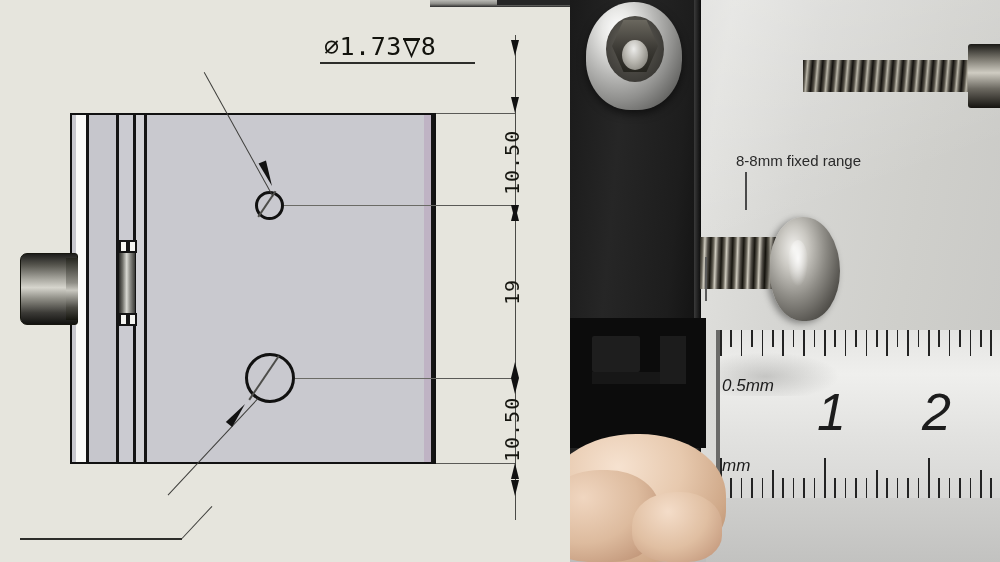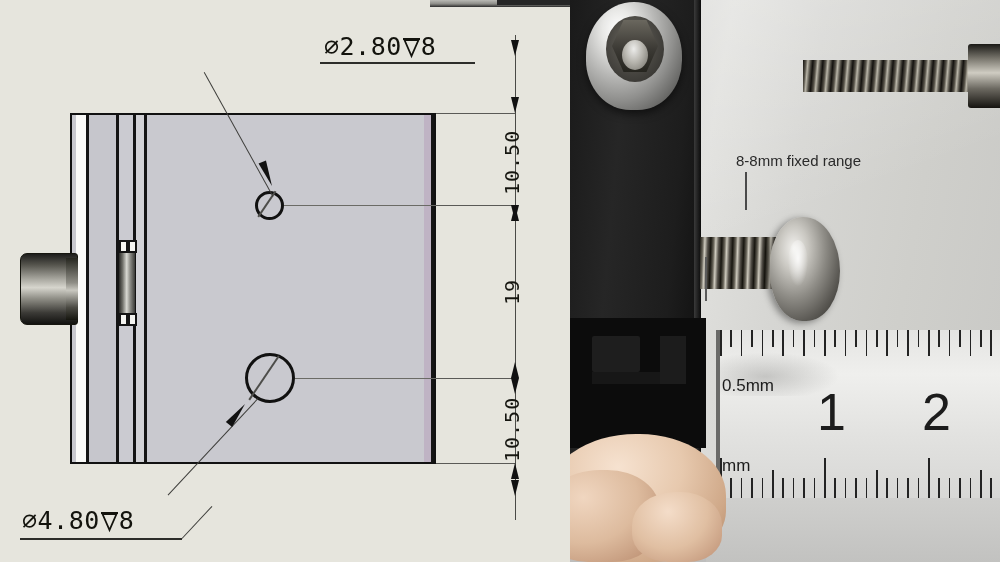--- a/index.html
+++ b/index.html
@@ -124,21 +124,21 @@
   #anno-lead{position:absolute;left:175px;top:172px;width:1.5px;height:38px;background:#4a4a4a;}
   #anno-tick{position:absolute;left:135px;top:257px;width:1.5px;height:44px;background:#5a5a5a;}
 
   
   #ruler{position:absolute;left:146px;top:330px;width:284px;height:170px;
     background:linear-gradient(180deg,#e4e4e2 0%,#efefed 26%,#e2e2e0 62%,#d7d7d5 100%);
     border-left:4px solid #6a6a68;}
   #ruler-scratch{position:absolute;left:150px;top:352px;width:120px;height:44px;
     background:radial-gradient(ellipse at 38% 55%,rgba(120,120,118,.35) 0%,rgba(200,200,198,0) 70%);}
   .tick{position:absolute;background:#232323;width:1.6px;}
-  .tick-lbl{position:absolute;font-family:"Liberation Sans",sans-serif;color:#1c1c1c;}
+  .tick-lbl{position:absolute;font-family:"Liberation Sans",sans-serif;color:#1c1c1c;font-style:italic;}
   #lbl-half{left:152px;top:376px;font-size:17px;}
   #lbl-mm{left:152px;top:456px;font-size:17px;}
   #lbl-1{left:247px;top:382px;font-size:52px;font-weight:400;}
   #lbl-2{left:352px;top:382px;font-size:52px;font-weight:400;}
 
   
   #fing-top{position:absolute;left:-10px;top:148px;width:56px;height:96px;border-radius:50% 50% 44% 40%;
     background:radial-gradient(ellipse at 26% 38%,#f3ddc9 0%,#e2c3a8 45%,#c49f80 80%,#a37f61 100%);}
   #fing-a{position:absolute;left:-24px;top:434px;width:180px;height:128px;border-radius:50% 48% 40% 36%;
     background:radial-gradient(ellipse at 40% 26%,#f6e2d0 0%,#e7c9ae 42%,#cfa888 74%,#ab8163 100%);}
@@ -206,37 +206,30 @@
     <div class="arrow arrow-dn" style="left:511px;top:40px;"></div>
 
     <div class="dimtxt" style="left:500px;top:195px;transform:rotate(-90deg);">10.50</div>
     <div class="dimtxt" style="left:500px;top:305px;transform:rotate(-90deg);">19</div>
     <div class="dimtxt" style="left:500px;top:462px;transform:rotate(-90deg);">10.50</div>
 
     <div class="leader" style="left:273px;top:196px;width:142px;transform:rotate(-119deg);"></div>
     <div class="leadhead" style="left:268px;top:160px;transform:rotate(-22deg);"></div>
     <div class="callunder" style="left:320px;top:62px;width:155px;"></div>
     <div class="calltxt" style="left:324px;top:32px;">
-      <span>⌀</span><span>2.80</span><span class="depth-sym">
+      <span>⌀</span><span>1.73</span><span class="depth-sym">
         <svg width="19" height="22" viewBox="0 0 19 22" aria-hidden="true">
           <path d="M1 2 L18 2 M2.5 3 L9.5 19 L16.5 3 Z" fill="none" stroke="#13130d" stroke-width="1.8"></path>
         </svg>
       </span><span>8</span>
     </div>
 
     <div class="leader" style="left:258px;top:398px;width:132px;transform:rotate(133deg);"></div>
     <div class="leadhead" style="left:241px;top:378px;transform:rotate(218deg);"></div>
     <div class="callunder" style="left:20px;top:538px;width:162px;"></div>
-    <div class="calltxt" style="left:22px;top:506px;">
-      <span>⌀</span><span>4.80</span><span class="depth-sym">
-        <svg width="19" height="22" viewBox="0 0 19 22" aria-hidden="true">
-          <path d="M1 2 L18 2 M2.5 3 L9.5 19 L16.5 3 Z" fill="none" stroke="#13130d" stroke-width="1.8"></path>
-        </svg>
-      </span><span>8</span>
-    </div>
     <div class="leader" style="left:182px;top:538px;width:44px;transform:rotate(-47deg);"></div>
 
   </div>
 
   <div id="photo">
 
     <div id="plate"></div>
     <div id="plate-sheen"></div>
 
     <div id="fing-top"></div>

